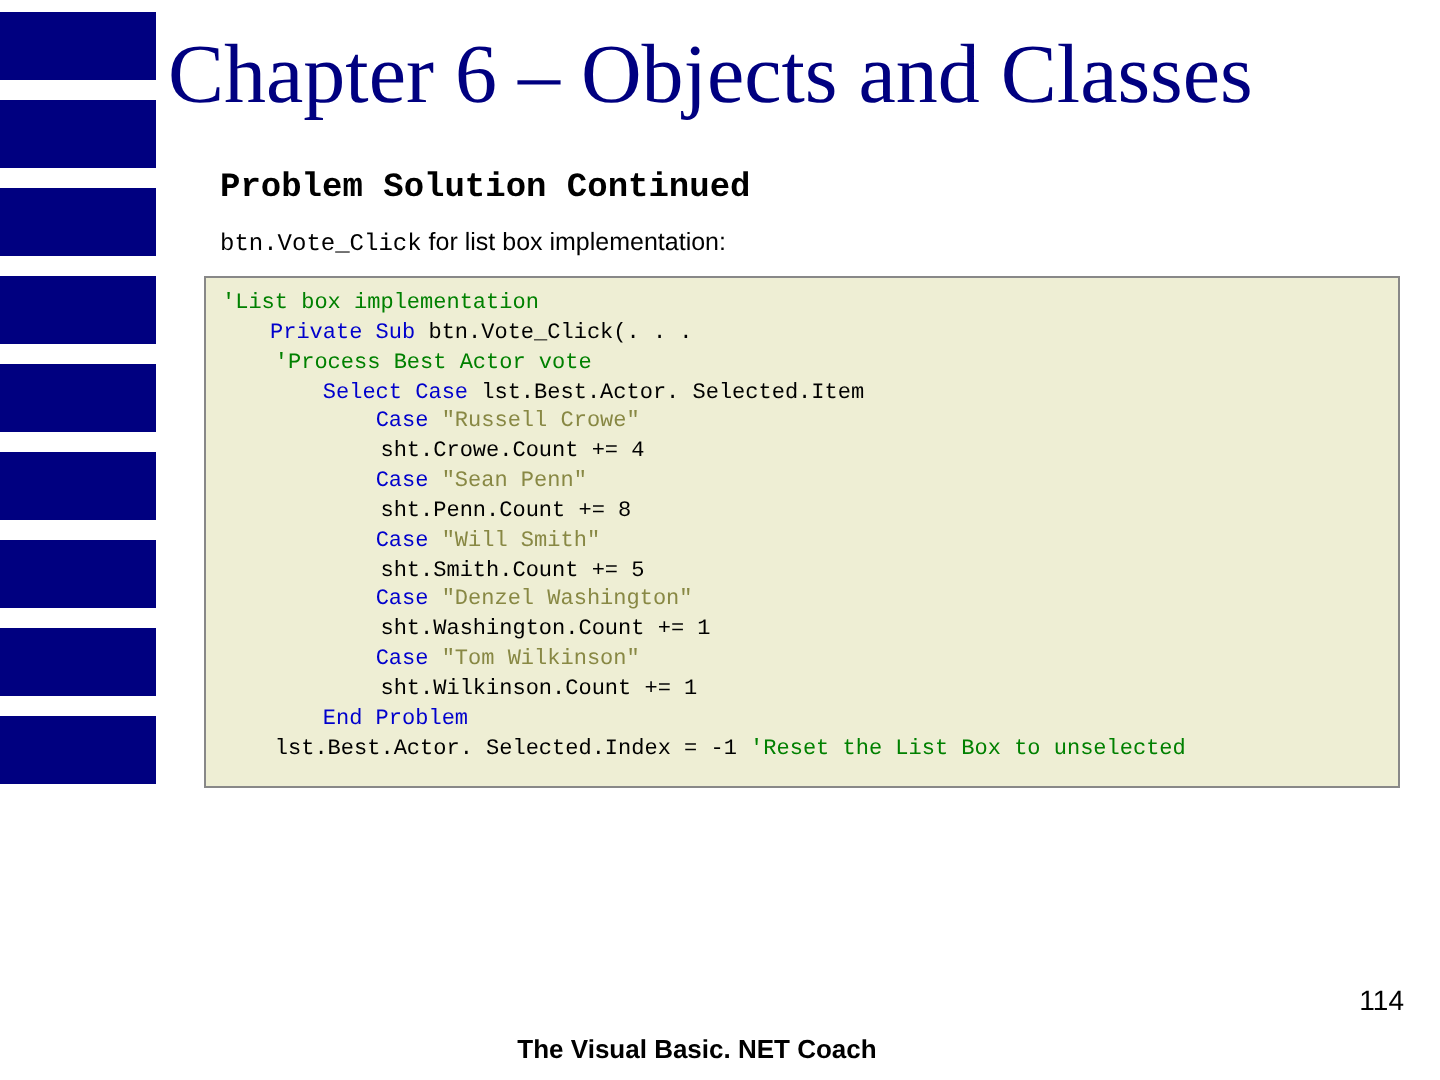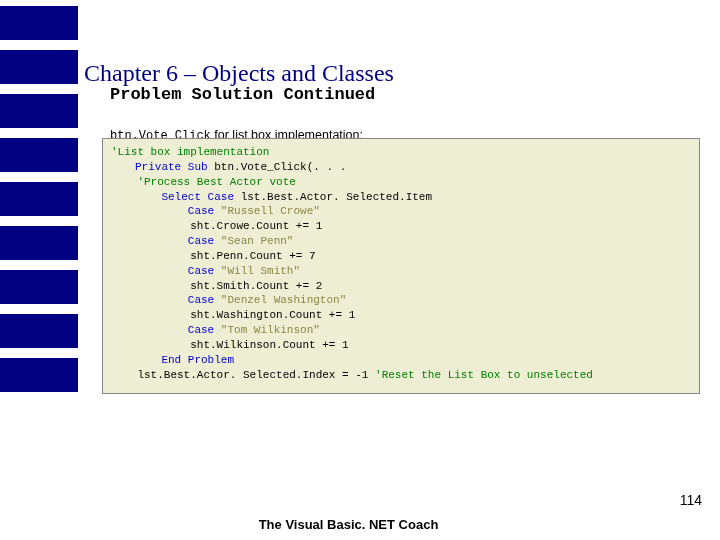--- a/index.html
+++ b/index.html
@@ -22,43 +22,41 @@
     position: absolute;
     left: 0;
     width: 78px;
     height: 34px;
     background: #000080;
   }
   .title {
     position: absolute;
     left: 84px;
     top: 14px;
-    font-size: 24px;
+    font-size: 42px;
     color: #000080;
     font-weight: normal;
     white-space: nowrap;
-    margin-top: 46px;
   }
   .subtitle {
     position: absolute;
     left: 110px;
     top: 85px;
     font-size: 17px;
     font-weight: bold;
     color: #000;
     font-family: Liberation Mono, monospace;
   }
   .desc {
     position: absolute;
     left: 110px;
     top: 114px;
     font-size: 12.5px;
     color: #000;
     font-family: Arial, sans-serif;
-    margin-top: 14px;
   }
   .desc .mono {
     font-family: "Courier New", monospace;
     font-size: 12px;
   }
   .codebox {
     position: absolute;
     left: 102px;
     top: 138px;
     width: 598px;
@@ -116,25 +114,25 @@
 
 <div class="desc">
   <span class="mono">btn.Vote_Click</span><span> for list box implementation:</span>
 </div>
 
 <div class="codebox"><span class="cm">'List box implementation</span>
 <span class="kw">Private Sub</span><span> btn.Vote_Click(. . .</span>
     <span class="cm">'Process Best Actor vote</span>
     <span class="kw">Select Case</span><span> lst.Best.Actor. Selected.Item</span>
         <span class="kw">Case </span><span class="str">"Russell Crowe"</span>
-            <span>sht.Crowe.Count += 1</span>
+            <span>sht.Crowe.Count += 4</span>
         <span class="kw">Case </span><span class="str">"Sean Penn"</span>
-            <span>sht.Penn.Count += 7</span>
+            <span>sht.Penn.Count += 8</span>
         <span class="kw">Case </span><span class="str">"Will Smith"</span>
-            <span>sht.Smith.Count += 2</span>
+            <span>sht.Smith.Count += 5</span>
         <span class="kw">Case </span><span class="str">"Denzel Washington"</span>
             <span>sht.Washington.Count += 1</span>
         <span class="kw">Case </span><span class="str">"Tom Wilkinson"</span>
             <span>sht.Wilkinson.Count += 1</span>
     <span class="kw">End Problem</span>
     <span>lst.Best.Actor. Selected.Index = -1 </span><span class="cm">'Reset the List Box to unselected</span></div>
 
 <div class="pagenum">114</div>
 <div class="footer">The Visual Basic. NET Coach</div>
 

